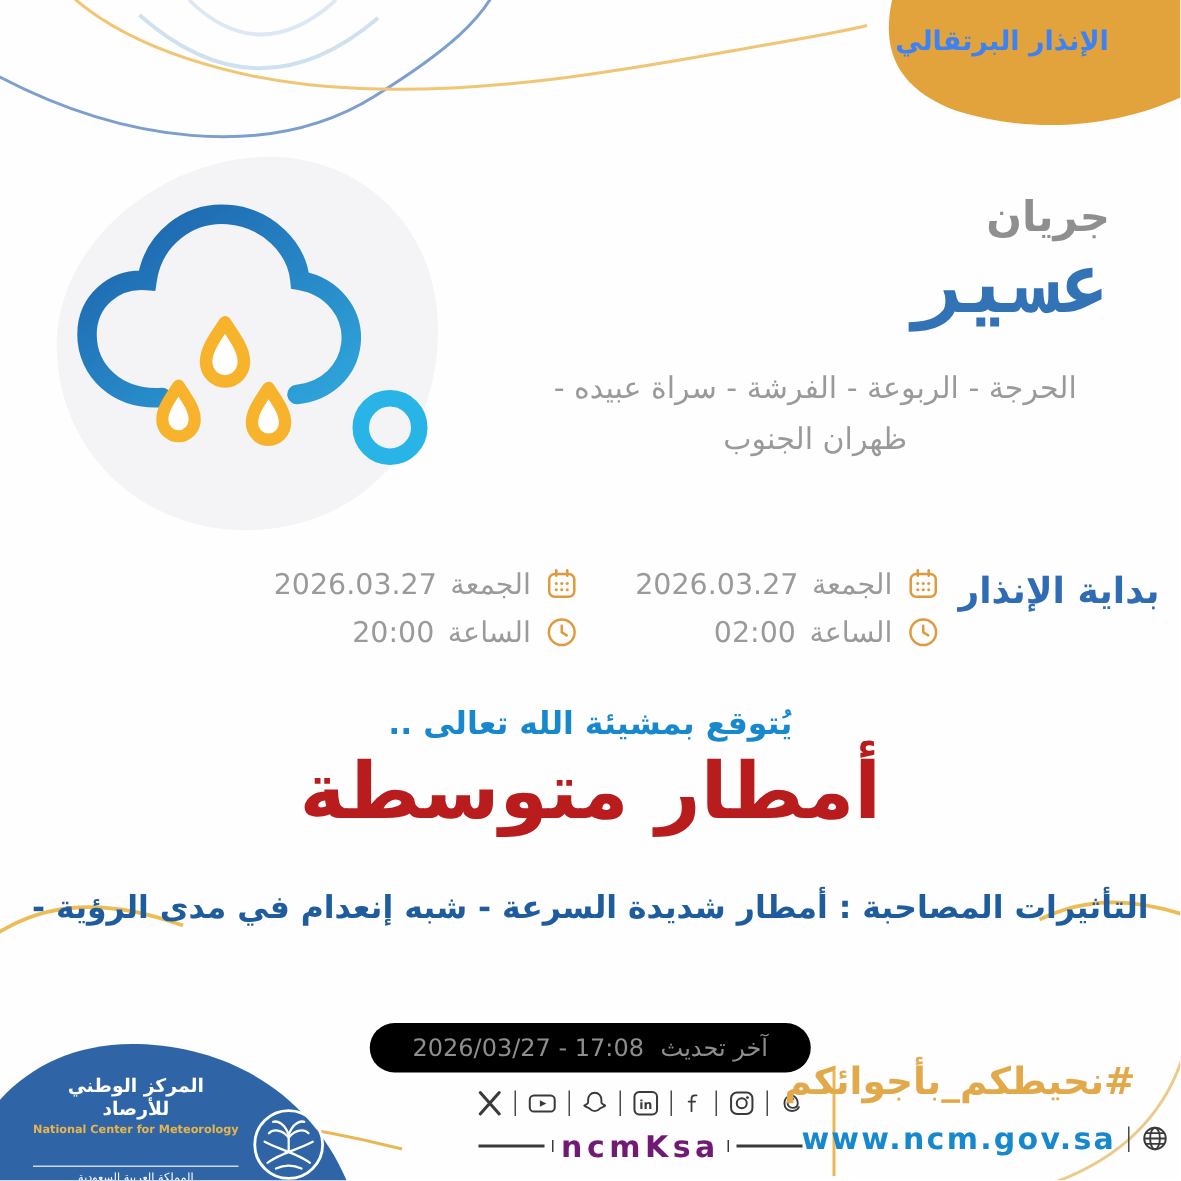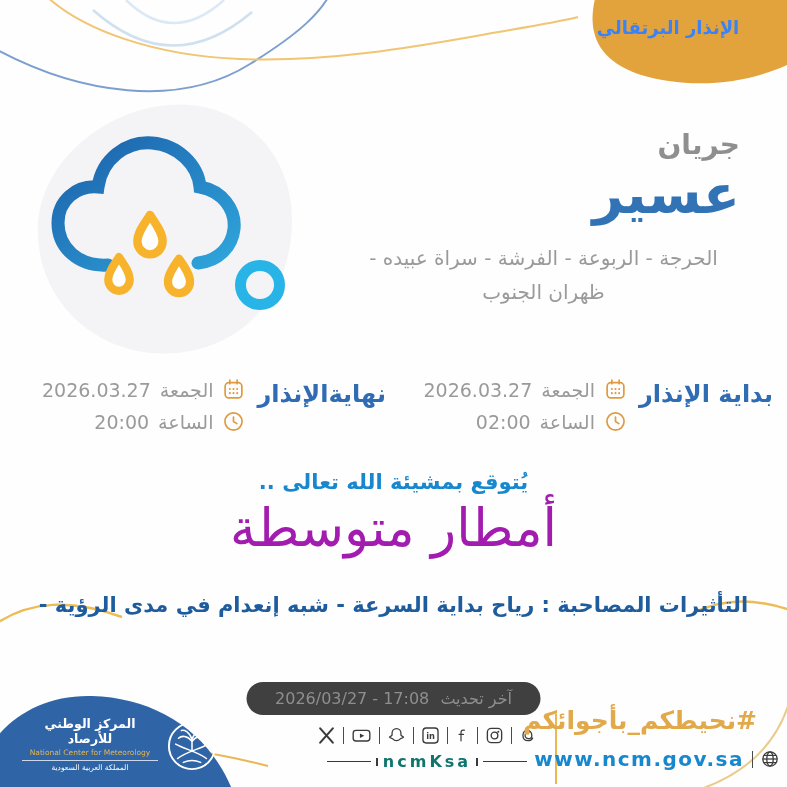--- a/index.html
+++ b/index.html
@@ -12,55 +12,55 @@
   
   .badge-text{top:17px;right:14px;width:210px;text-align:center;font-size:18px;font-weight:bold;color:#3b82f6;direction:rtl;}
   .note{top:21px;right:228px;font-size:20px;color:#8e8e8e;direction:rtl;}
 
   
   .weather{left:20px;top:95px;}
 
   
   .region{right:47px;top:128px;width:393px;direction:rtl;text-align:right;}
   .region-label{font-size:28px;color:#8f8f8f;font-weight:600;}
-  .region-name{font-size:54px;color:#3273B6;font-weight:bold;line-height:1.25;}
+  .region-name{font-size:54px;color:#3273B6;font-weight:bold;line-height:1.25;font-family:Liberation Mono, monospace;}
   .region-areas{margin-top:12px;text-align:center;font-size:20px;color:#9a9a9a;line-height:1.7;}
 
   
   .times{top:378px;left:14px;right:14px;display:flex;flex-direction:row-reverse;justify-content:space-between;}
   .time-entry{display:flex;direction:rtl;align-items:flex-start;width:49%;}
   .t-title{font-size:24px;font-weight:bold;color:#2F6CB3;margin-left:12px;white-space:nowrap;padding-top:2px;}
   .t-rows{display:flex;flex-direction:column;gap:9px;}
   .t-row{display:flex;direction:rtl;align-items:center;gap:9px;font-size:19px;color:#9a9a9a;}
   .t-row svg{flex:0 0 auto;}
 
   
   .lead{top:470px;left:0;width:100%;text-align:center;font-size:21px;font-weight:bold;color:#1787CE;direction:rtl;}
-  .phenom{top:498px;left:0;width:100%;text-align:center;font-size:52px;font-weight:normal;color:#a21caf;direction:rtl;}
+  .phenom{top:498px;left:0;width:100%;text-align:center;font-size:52px;font-weight:bold;color:#b91c1c;direction:rtl;}
   .impacts{top:588px;left:0;width:100%;text-align:center;font-size:21px;font-weight:bold;color:#1E5C9E;direction:rtl;line-height:1.65;}
 
   
-  .pill{top:682px;left:50%;transform:translateX(-50%);background:#404040;border-radius:20px;
+  .pill{top:682px;left:50%;transform:translateX(-50%);background:#000000;border-radius:20px;
         padding:7px 26px;font-size:16px;color:#8e8e8e;direction:rtl;white-space:nowrap;}
   .pill span{margin:0 3px;}
 
   
   .logo{left:22px;top:716px;width:196px;display:flex;direction:rtl;align-items:flex-end;gap:8px;}
   .logo-text{flex:1;text-align:center;}
   .logo-ar{font-size:12.5px;font-weight:bold;color:#fff;direction:rtl;}
-  .logo-en{font-size:7.5px;color:#E8B54A;border-bottom:1px solid rgba(255,255,255,.75);padding:2px 0 3px;white-space:nowrap;}
+  .logo-en{font-size:7.5px;color:#E8B54A;border-bottom:1px solid rgba(255,255,255,.75);padding:2px 0 20px;white-space:nowrap;font-weight:bold;}
   .logo-country{font-size:7.5px;color:#fff;margin-top:2px;direction:rtl;letter-spacing:1px;}
 
   .social{left:301px;top:726px;width:252px;}
   .icons-row{display:flex;align-items:center;justify-content:center;gap:7px;}
   .sbar{width:1px;height:17px;background:#4a4a4a;}
   .handle-row{margin-top:7px;display:flex;align-items:center;justify-content:center;gap:5px;}
   .hline{width:44px;height:1.5px;background:#3a3a3a;}
   .htick{width:1.5px;height:8px;background:#3a3a3a;}
-  .handle{font-size:16px;font-weight:bold;color:#0f766e;letter-spacing:3px;text-align:right;}
+  .handle{font-size:20px;font-weight:bold;color:#701a75;letter-spacing:3px;text-align:right;}
 
   .gold-sep{left:555px;top:714px;width:2px;height:70px;background:#E9B753;}
   .hashtag{right:30px;top:706px;font-size:25px;font-weight:bold;color:#E2A94A;direction:rtl;}
   .website-row{right:8px;top:747px;display:flex;align-items:center;gap:8px;direction:ltr;}
   .website{font-size:20px;font-weight:bold;color:#1787CE;letter-spacing:1.5px;}
 </style>
 </head>
 <body>
 
 <div class="canvas">
@@ -137,21 +137,20 @@
             <circle cx="11" cy="11" r="8.2" fill="none" stroke="#E09A3E" stroke-width="1.6"></circle>
             <path d="M 11,6.8 L 11,11 L 14.2,13" fill="none" stroke="#E09A3E" stroke-width="1.6" stroke-linecap="round"></path>
           </svg>
           <span>الساعة</span>
           <span dir="ltr">02:00</span>
         </div>
       </div>
     </div>
 
     <div class="time-entry">
-      <div class="t-title">نهايةالإنذار</div>
       <div class="t-rows">
         <div class="t-row">
           <svg width="23" height="23" viewBox="0 0 22 22">
             <rect x="3" y="4.5" width="16" height="14.5" rx="3.5" fill="none" stroke="#E09A3E" stroke-width="1.6"></rect>
             <line x1="7.5" y1="2" x2="7.5" y2="5.5" stroke="#E09A3E" stroke-width="1.6" stroke-linecap="round"></line>
             <line x1="14.5" y1="2" x2="14.5" y2="5.5" stroke="#E09A3E" stroke-width="1.6" stroke-linecap="round"></line>
             <g fill="#E09A3E">
                 <circle cx="7.5" cy="10.5" r="1"></circle>
                 <circle cx="11" cy="10.5" r="1"></circle>
                 <circle cx="14.5" cy="10.5" r="1"></circle>
@@ -171,21 +170,21 @@
           <span>الساعة</span>
           <span dir="ltr">20:00</span>
         </div>
       </div>
     </div>
   </div>
 
   <div class="layer lead">يُتوقع بمشيئة الله تعالى ..</div>
   <div class="layer phenom">أمطار متوسطة</div>
   <div class="layer impacts">
-    <div>التأثيرات المصاحبة : رياح بداية السرعة - شبه إنعدام في مدى الرؤية -</div>
+    <div>التأثيرات المصاحبة : أمطار شديدة السرعة - شبه إنعدام في مدى الرؤية -</div>
   </div>
 
   <div class="layer pill">
     <span>آخر تحديث</span>
     <span dir="ltr">2026/03/27 - 17:08</span>
   </div>
 
   <div class="layer logo">
     <svg width="52" height="52" viewBox="0 0 54 54">
       <circle cx="27" cy="27" r="24" fill="none" stroke="#fff" stroke-width="2"></circle>

